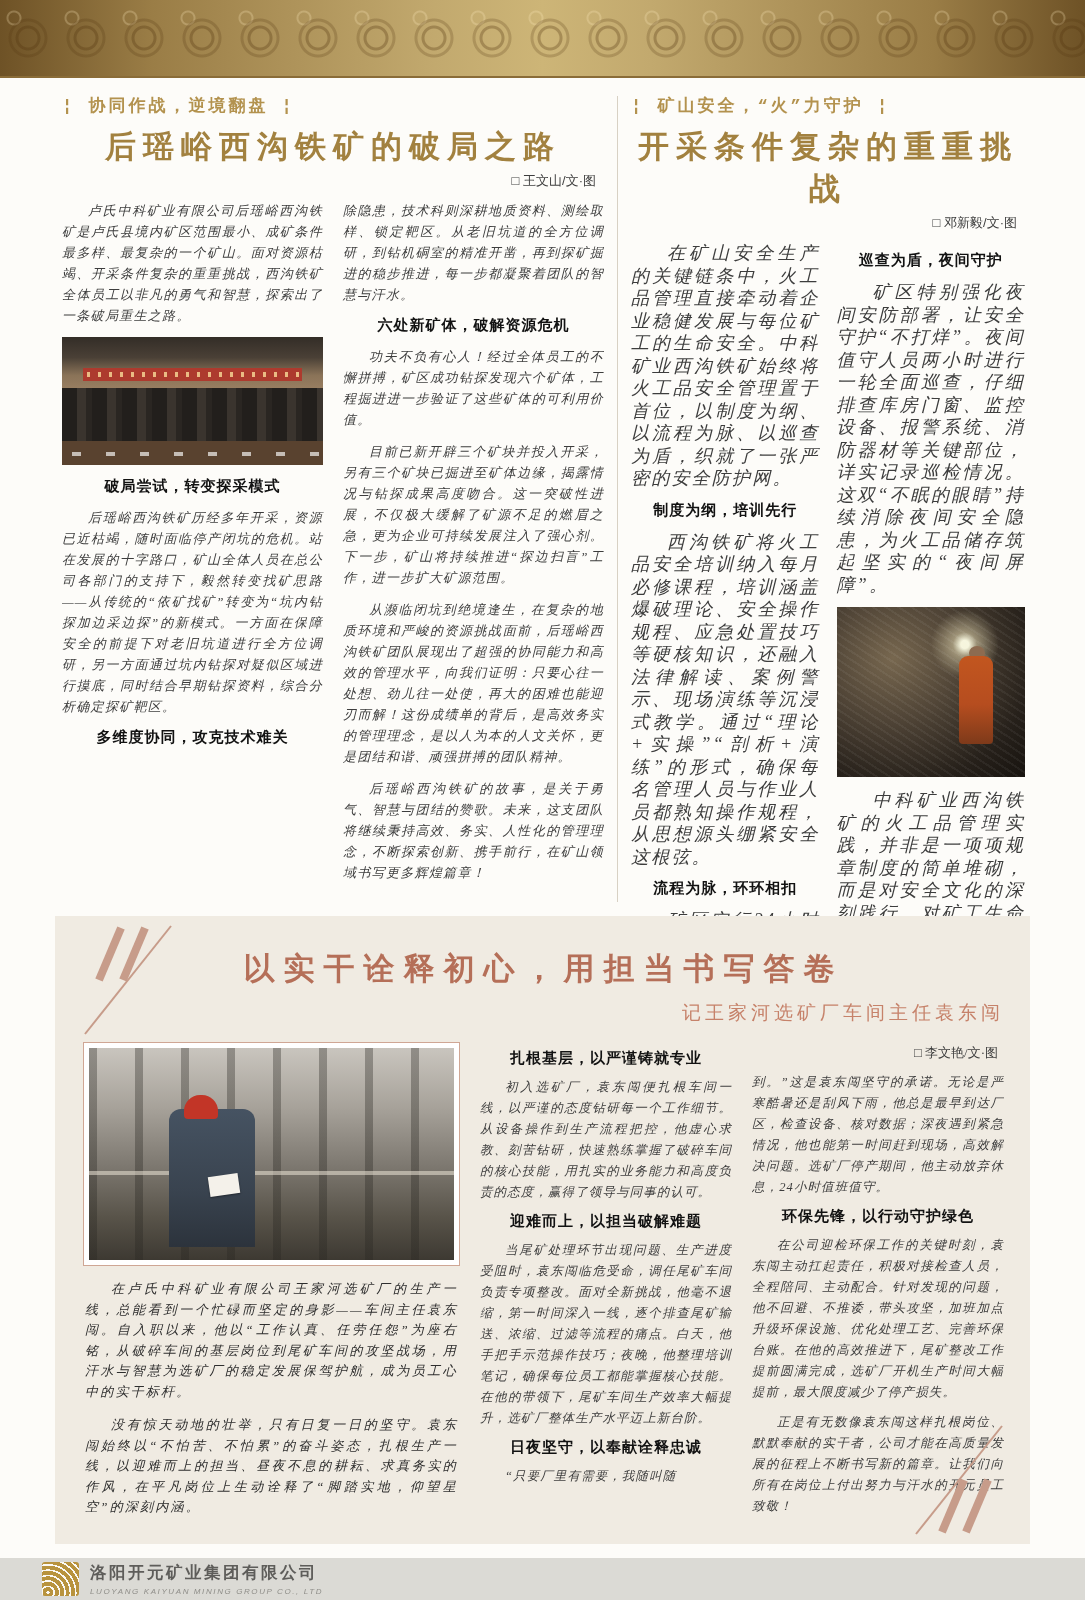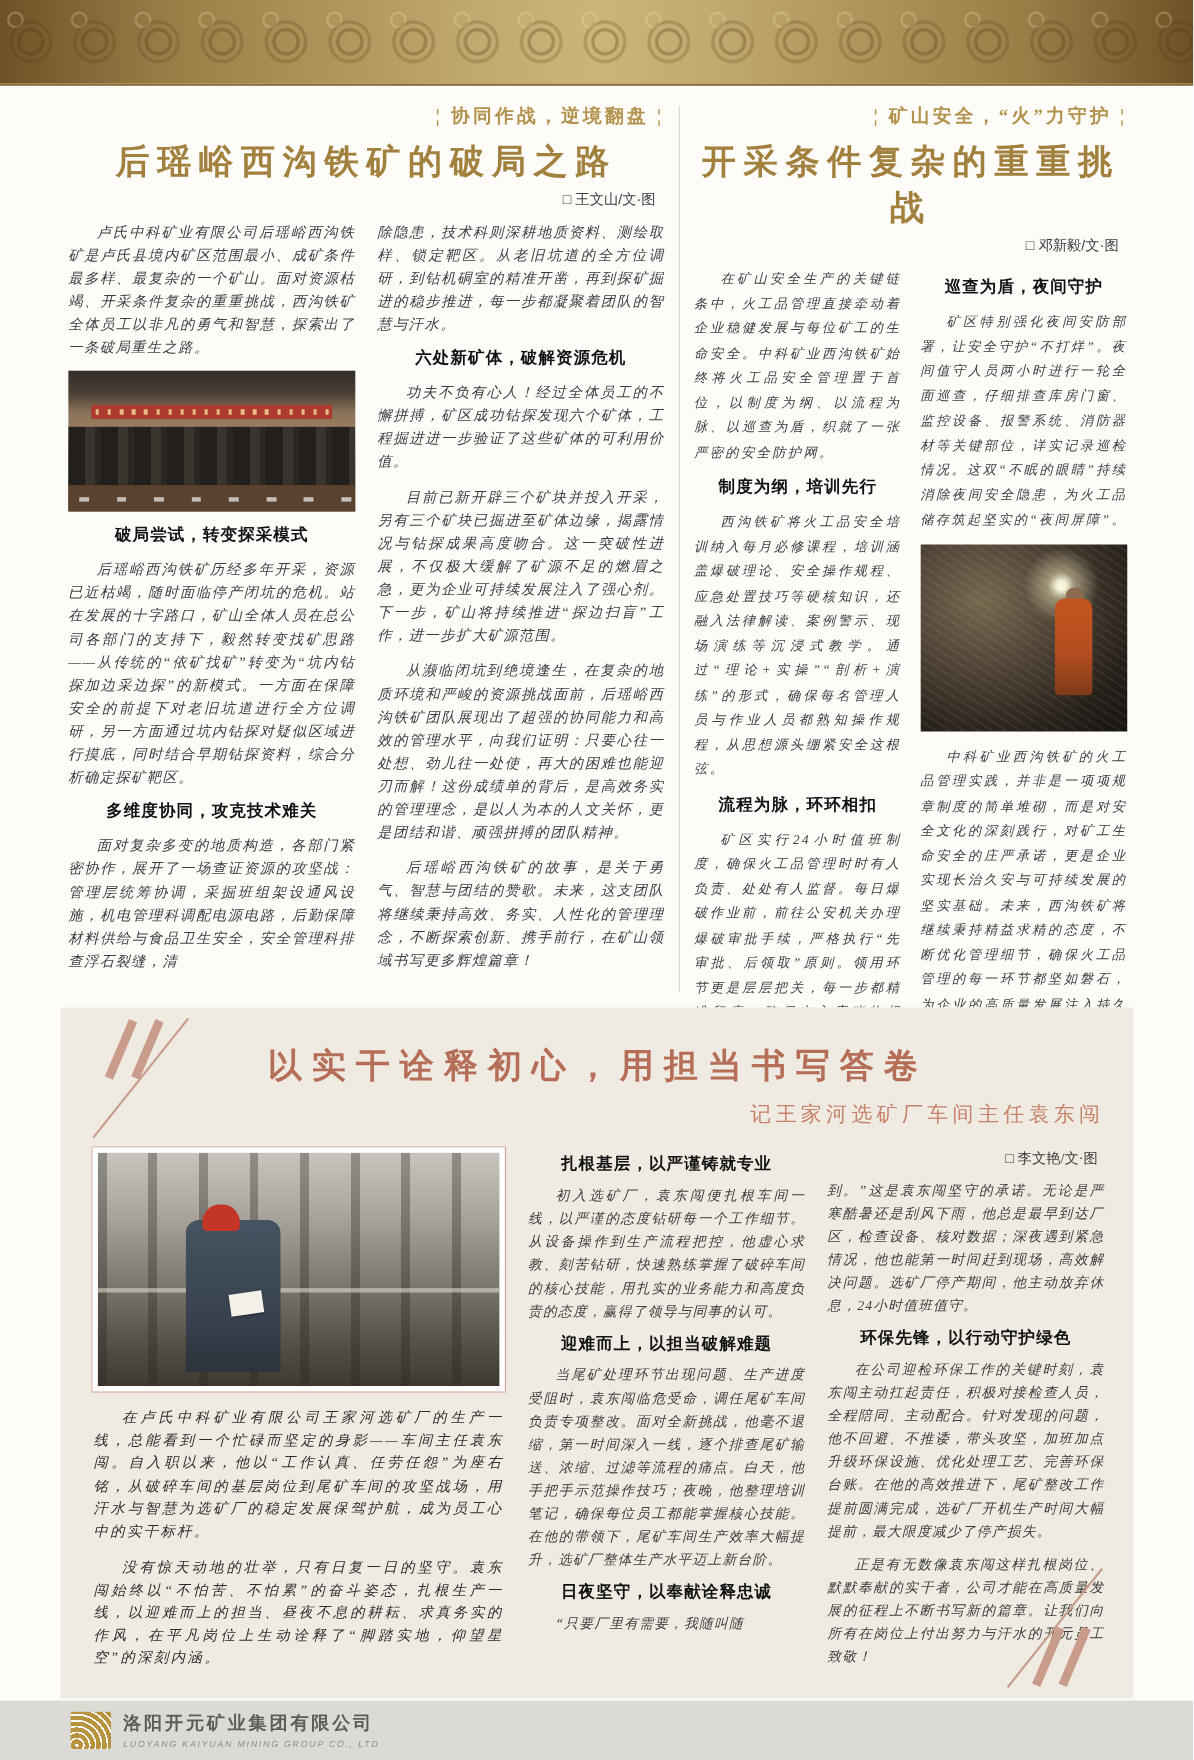--- a/index.html
+++ b/index.html
@@ -26,22 +26,22 @@
   .top-articles{
     display:flex;
     padding:16px 60px 0 62px;
     height:838px;
     box-sizing:border-box;
   }
   .article-left{width:542px;overflow:hidden;}
   .article-right{flex:1;overflow:hidden;}
   .vdivider{width:1px;background:#d8d1c4;margin:2px 13px 14px 13px;}
   .kicker{
-    text-align:right;color:#b3924e;
-    font-family:Liberation Serif, serif;
+    text-align:left;color:#b3924e;
+    font-family:Liberation Mono, monospace;
     font-weight:bold;font-size:17px;letter-spacing:3px;
   }
   .a-title{
     text-align:center;color:#a2813f;font-size:31px;font-weight:bold;
     letter-spacing:7px;margin:9px 0 4px;
     font-family:"DejaVu Serif",serif;
   }
   .byline{
     text-align:right;font-size:13px;color:#3e3e3e;
     font-family:"Liberation Sans",sans-serif;
@@ -50,21 +50,21 @@
   .cols{display:flex;}
   .article-left .col{width:261px;}
   .article-left .col + .col{margin-left:20px;}
   .article-right .col{width:191px;}
   .article-right .col + .col{margin-left:17px;}
   p.body{
     font-size:13px;line-height:21px;letter-spacing:1.3px;
     text-align:justify;color:#3d3d3d;
     margin:0 0 11px;text-indent:2em;font-style:italic;
   }
-  .article-right p.body{line-height:22.5px;letter-spacing:2.2px;font-size:12px;}
+  .article-right p.body{line-height:22.5px;letter-spacing:2.2px;font-size:18px;}
   p.noindent{text-indent:0;}
   h3.subhead{
     text-align:center;font-family:"Liberation Sans",sans-serif;
     font-size:15px;color:#121212;font-weight:bold;
     letter-spacing:1px;margin:9px 0 11px;
   }
   
   .photo{position:relative;overflow:hidden;margin:3px 0 12px;}
   .photo-meeting{height:128px;background:linear-gradient(180deg,#332d27 0%,#4a4036 16%,#8a7358 30%,#9d8264 44%,#6b584a 58%,#3c332b 78%,#2c2520 100%);}
   .pm-banner{position:absolute;left:8%;right:8%;top:24%;height:13px;background:#ad3a2e;
@@ -112,23 +112,23 @@
   p.hand{
     font-size:13px;line-height:20.5px;letter-spacing:2.2px;
     font-style:italic;color:#2e2e2e;text-align:justify;
     text-indent:2em;margin:13px 2px 0 2px;
   }
   .f-mid p.body,.f-right p.body{font-size:12.5px;line-height:21px;letter-spacing:1.1px;margin-bottom:9px;}
   .f-mid h3.subhead,.f-right h3.subhead{margin:7px 0 9px;}
   .f-byline{text-align:right;font-size:13px;color:#3e3e3e;font-family:Liberation Serif, serif;margin:2px 6px 10px 0;}
   
   .page-footer{
-    position:absolute;left:0;right:0;bottom:0;height:54px;
+    position:absolute;left:0;right:0;bottom:0;height:42px;
     background:#dbdad5;display:flex;align-items:center;
-    padding-left:64px;box-sizing:border-box;
+    padding-left:42px;box-sizing:border-box;
   }
   .logo{
     width:37px;height:34px;border-radius:3px;margin-right:11px;
     background:#b8933e;
     background-image:repeating-radial-gradient(circle at 16% 90%,rgba(255,255,255,.95) 0 1.6px,rgba(0,0,0,0) 1.6px 5.4px);
   }
   .co-cn{font-family:"Liberation Sans",sans-serif;font-weight:bold;color:#5e5d5a;font-size:16.5px;letter-spacing:2.5px;}
   .co-en{font-family:"Liberation Sans",sans-serif;color:#8f8e89;font-size:8px;letter-spacing:1.6px;margin-top:3px;font-style:italic;}
 </style>
 </head>
@@ -148,21 +148,20 @@
         <div class="col">
           <p class="body">卢氏中科矿业有限公司后瑶峪西沟铁矿是卢氏县境内矿区范围最小、成矿条件最多样、最复杂的一个矿山。面对资源枯竭、开采条件复杂的重重挑战，西沟铁矿全体员工以非凡的勇气和智慧，探索出了一条破局重生之路。</p>
           <div class="photo photo-meeting">
             <div class="pm-banner"></div>
             <div class="pm-people"></div>
             <div class="pm-table"></div>
           </div>
           <h3 class="subhead">破局尝试，转变探采模式</h3>
           <p class="body">后瑶峪西沟铁矿历经多年开采，资源已近枯竭，随时面临停产闭坑的危机。站在发展的十字路口，矿山全体人员在总公司各部门的支持下，毅然转变找矿思路——从传统的“依矿找矿”转变为“坑内钻探加边采边探”的新模式。一方面在保障安全的前提下对老旧坑道进行全方位调研，另一方面通过坑内钻探对疑似区域进行摸底，同时结合早期钻探资料，综合分析确定探矿靶区。</p>
           <h3 class="subhead">多维度协同，攻克技术难关</h3>
-          <p class="body">面对复杂多变的地质构造，各部门紧密协作，展开了一场查证资源的攻坚战：管理层统筹协调，采掘班组架设通风设施，机电管理科调配电源电路，后勤保障材料供给与食品卫生安全，安全管理科排查浮石裂缝，清</p>
         </div>
         <div class="col">
           <p class="body noindent">除隐患，技术科则深耕地质资料、测绘取样、锁定靶区。从老旧坑道的全方位调研，到钻机硐室的精准开凿，再到探矿掘进的稳步推进，每一步都凝聚着团队的智慧与汗水。</p>
           <h3 class="subhead">六处新矿体，破解资源危机</h3>
           <p class="body">功夫不负有心人！经过全体员工的不懈拼搏，矿区成功钻探发现六个矿体，工程掘进进一步验证了这些矿体的可利用价值。</p>
           <p class="body">目前已新开辟三个矿块并投入开采，另有三个矿块已掘进至矿体边缘，揭露情况与钻探成果高度吻合。这一突破性进展，不仅极大缓解了矿源不足的燃眉之急，更为企业可持续发展注入了强心剂。下一步，矿山将持续推进“探边扫盲”工作，进一步扩大矿源范围。</p>
           <p class="body">从濒临闭坑到绝境逢生，在复杂的地质环境和严峻的资源挑战面前，后瑶峪西沟铁矿团队展现出了超强的协同能力和高效的管理水平，向我们证明：只要心往一处想、劲儿往一处使，再大的困难也能迎刃而解！这份成绩单的背后，是高效务实的管理理念，是以人为本的人文关怀，更是团结和谐、顽强拼搏的团队精神。</p>
           <p class="body">后瑶峪西沟铁矿的故事，是关于勇气、智慧与团结的赞歌。未来，这支团队将继续秉持高效、务实、人性化的管理理念，不断探索创新、携手前行，在矿山领域书写更多辉煌篇章！</p>
         </div>
       </div>

